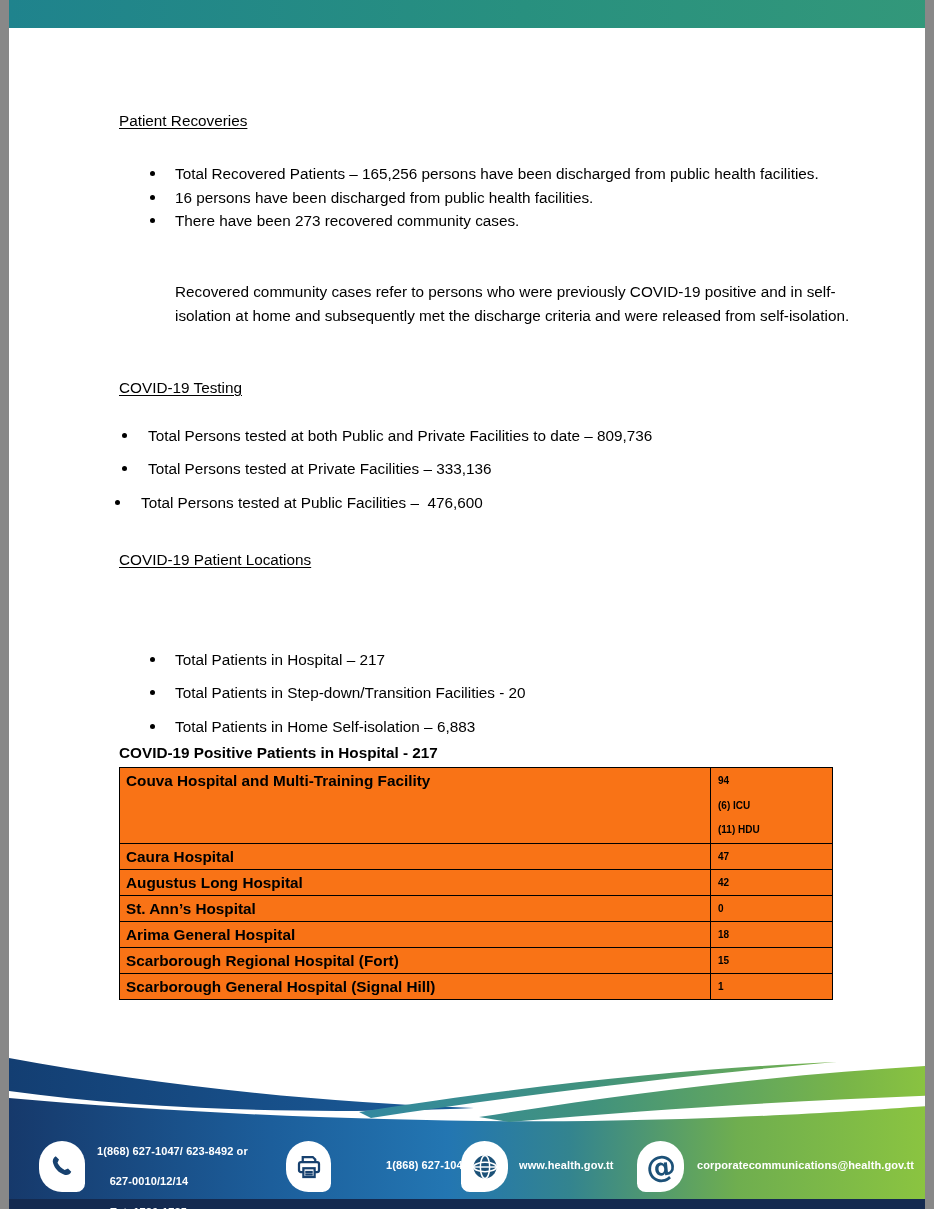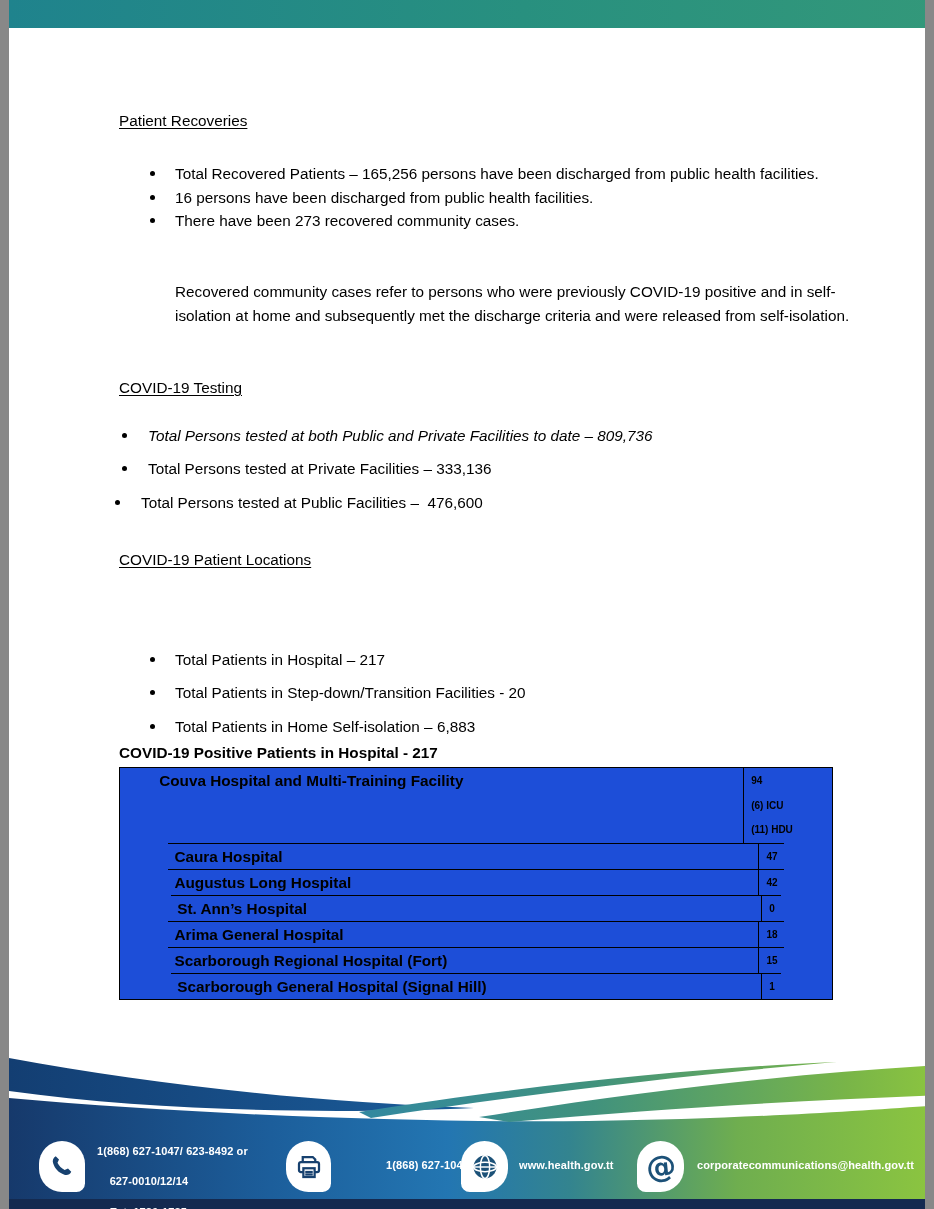--- a/index.html
+++ b/index.html
@@ -37,22 +37,21 @@
   .slist .bitem{line-height:15px;white-space:nowrap;}
   .slist .bitem .dot{top:5px;}
   .note{font-size:15.3px;line-height:24px;}
   
   .tbl-caption{font-size:15.3px;font-weight:bold;white-space:nowrap;}
   .tbl{
     left:110px;top:767px;width:714px;
     border:1.5px solid #000;
     box-sizing:border-box;
     display:flex;flex-direction:column;
-    background:#1d4ed8;
-    align-items:center;
+    background:#f97316;
   }
   .trow{display:flex;border-top:1.5px solid #000;}
   .trow:first-child{border-top:none;}
   .tcell-f{
     width:590px;box-sizing:border-box;
     padding:1px 6px 0 6px;
     font-size:15.3px;font-weight:bold;line-height:23px;
   }
   .tcell-v{
     flex:1;border-left:1.5px solid #000;box-sizing:border-box;
@@ -103,21 +102,21 @@
       <span class="dot" style="left:31px;"></span>
       <span class="li-text">There have been 273 recovered community cases.</span>
     </div>
   </div>
 
   <div class="abs note" style="left:166px;top:280px;width:682px;">Recovered community cases refer to persons who were previously COVID-19 positive and in self-isolation at home and subsequently met the discharge criteria and were released from self-isolation.</div>
 
   <div class="abs h-underline" style="left:110px;top:379px;">COVID-19 Testing</div>
 
   <div class="abs blist slist" style="left:110px;top:428px;gap:18.3px;">
-    <div class="bitem" style="padding-left:29px;font-style:italic;">
+    <div class="bitem" style="padding-left:29px;">
       <span class="dot" style="left:3px;"></span>
       <span class="li-text">Total Persons tested at both Public and Private Facilities to date – 809,736</span>
     </div>
     <div class="bitem" style="padding-left:29px;">
       <span class="dot" style="left:3px;"></span>
       <span class="li-text">Total Persons tested at Private Facilities – 333,136</span>
     </div>
     <div class="bitem" style="padding-left:29px;margin-left:-7px;">
       <span class="dot" style="left:3px;"></span>
       <span class="li-text">Total Persons tested at Public Facilities –  476,600</span>

